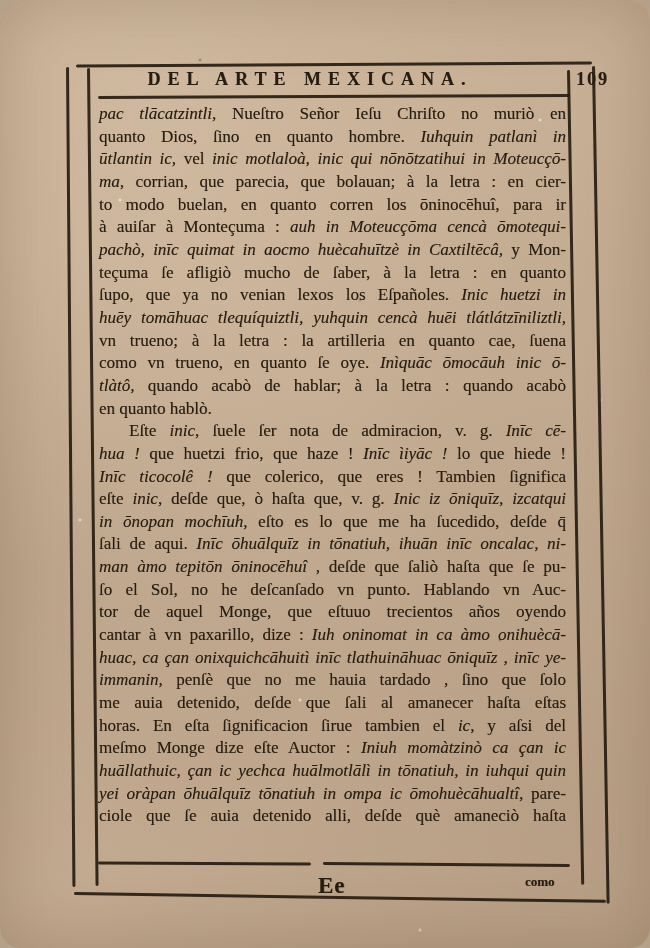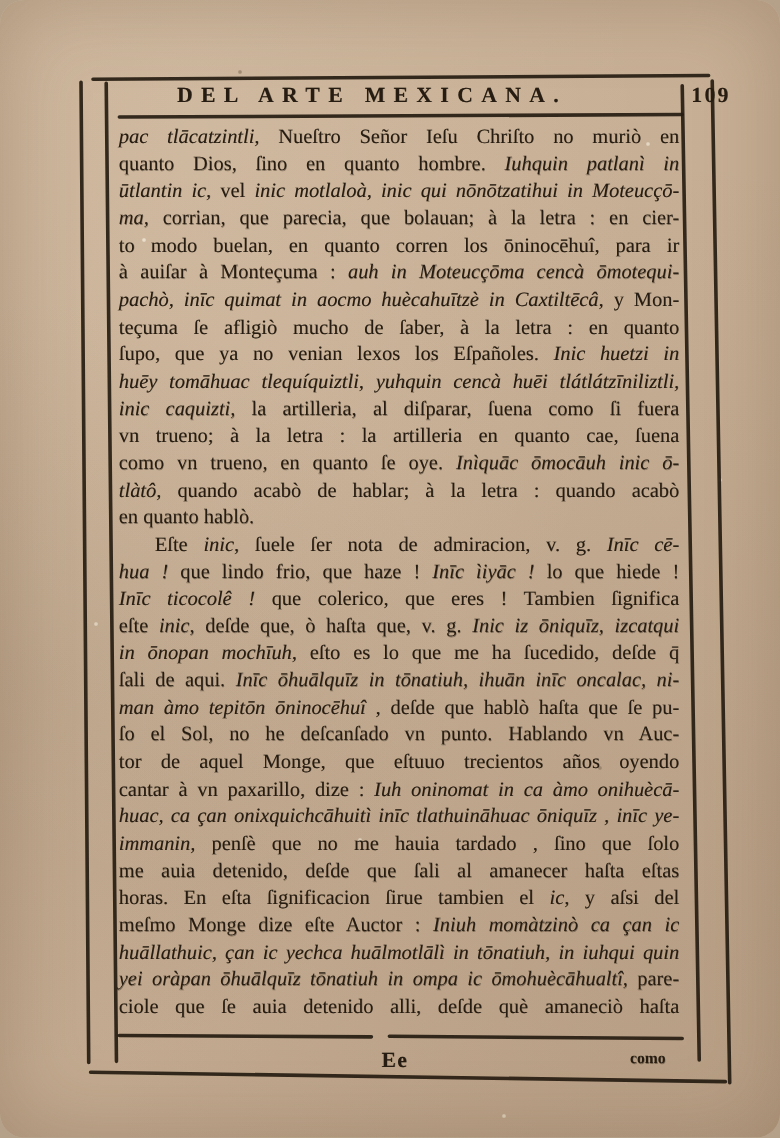--- a/index.html
+++ b/index.html
@@ -53,21 +53,21 @@
   .body{
     position:absolute;left:99px;top:103px;width:467px;
     font-size:17px;line-height:22.67px;
     text-shadow:.35px .35px 0 rgba(38,27,16,.4);
   }
   .line{height:22.67px;text-align:justify;text-align-last:justify;white-space:normal;}
   .line.end{text-align-last:left;}
   .line.indent{padding-left:30px;}
   .it{font-style:italic;}
   .sig{
-    position:absolute;left:318px;top:873px;font-size:18px;font-weight:700;
+    position:absolute;left:318px;top:873px;font-size:23px;font-weight:700;
     letter-spacing:1px;text-shadow:.4px .4px 0 rgba(38,27,16,.4);
   }
   .catchword{
     position:absolute;left:525px;top:874px;font-size:13px;font-weight:700;
     text-shadow:.4px .4px 0 rgba(38,27,16,.4);
   }
 </style>
 </head>
 <body>
 
@@ -91,32 +91,31 @@
       <div class="line"><span class="it">pac tlācatzintli, </span><span>Nueſtro Señor Ieſu Chriſto no muriò en</span></div>
       <div class="line"><span>quanto Dios, ſino en quanto hombre. </span><span class="it">Iuhquin patlanì in</span></div>
       <div class="line"><span class="it">ūtlantin ic, </span><span>vel </span><span class="it">inic motlaloà, inic qui nōnōtzatihui in Moteucçō-</span></div>
       <div class="line"><span class="it">ma, </span><span>corrian, que parecia, que bolauan; à la letra : en cier-</span></div>
       <div class="line"><span>to modo buelan, en quanto corren los ōninocēhuî, para ir</span></div>
       <div class="line"><span>à auiſar à Monteçuma : </span><span class="it">auh in Moteucçōma cencà ōmotequi-</span></div>
       <div class="line"><span class="it">pachò, inīc quimat in aocmo huècahuītzè in Caxtiltēcâ, </span><span>y Mon-</span></div>
       <div class="line"><span>teçuma ſe afligiò mucho de ſaber, à la letra : en quanto</span></div>
       <div class="line"><span>ſupo, que ya no venian lexos los Eſpañoles. </span><span class="it">Inic huetzi in</span></div>
       <div class="line"><span class="it">huēy tomāhuac tlequíquiztli, yuhquin cencà huēi tlátlátzīniliztli,</span></div>
-      <div class="line"><span class="it">inic caquizti, </span><span>la artilleria, al diſparar, ſuena como ſi fuera</span></div>
       <div class="line"><span>vn trueno; à la letra : la artilleria en quanto cae, ſuena</span></div>
       <div class="line"><span>como vn trueno, en quanto ſe oye. </span><span class="it">Inìquāc ōmocāuh inic ō-</span></div>
       <div class="line"><span class="it">tlàtô, </span><span>quando acabò de hablar; à la letra : quando acabò</span></div>
       <div class="line end"><span>en quanto hablò.</span></div>
       <div class="line indent"><span>Eſte </span><span class="it">inic</span><span>, ſuele ſer nota de admiracion, v. g. </span><span class="it">Inīc cē-</span></div>
-      <div class="line"><span class="it">hua ! </span><span>que lindo frio, que haze ! </span><span class="it">Inīc ìiyāc !</span><span> lo que hiede !</span></div>
+      <div class="line"><span class="it">hua ! </span><span>que huetzi frio, que haze ! </span><span class="it">Inīc ìiyāc !</span><span> lo que hiede !</span></div>
       <div class="line"><span class="it">Inīc ticocolê !</span><span> que colerico, que eres ! Tambien ſignifica</span></div>
       <div class="line"><span>eſte </span><span class="it">inic</span><span>, deſde que, ò haſta que, v. g. </span><span class="it">Inic iz ōniquīz, izcatqui</span></div>
       <div class="line"><span class="it">in ōnopan mochīuh, </span><span>eſto es lo que me ha ſucedido, deſde q̄</span></div>
       <div class="line"><span>ſali de aqui. </span><span class="it">Inīc ōhuālquīz in tōnatiuh, ihuān inīc oncalac, ni-</span></div>
-      <div class="line"><span class="it">man àmo tepitōn ōninocēhuî , </span><span>deſde que hablò haſta que ſe pu-</span></div>
+      <div class="line"><span class="it">man àmo tepitōn ōninocēhuî , </span><span>deſde que ſaliò haſta que ſe pu-</span></div>
       <div class="line"><span>ſo el Sol, no he deſcanſado vn punto. Hablando vn Auc-</span></div>
       <div class="line"><span>tor de aquel Monge, que eſtuuo trecientos años oyendo</span></div>
       <div class="line"><span>cantar à vn paxarillo, dize : </span><span class="it">Iuh oninomat in ca àmo onihuècā-</span></div>
       <div class="line"><span class="it">huac, ca çan onixquichcāhuitì inīc tlathuināhuac ōniquīz , inīc ye-</span></div>
       <div class="line"><span class="it">immanin, </span><span>penſè que no me hauia tardado , ſino que ſolo</span></div>
       <div class="line"><span>me auia detenido, deſde que ſali al amanecer haſta eſtas</span></div>
       <div class="line"><span>horas. En eſta ſignificacion ſirue tambien el </span><span class="it">ic</span><span>, y aſsi del</span></div>
       <div class="line"><span>meſmo Monge dize eſte Auctor : </span><span class="it">Iniuh momàtzinò ca çan ic</span></div>
       <div class="line"><span class="it">huāllathuic, çan ic yechca huālmotlālì in tōnatiuh, in iuhqui quin</span></div>
       <div class="line"><span class="it">yei oràpan ōhuālquīz tōnatiuh in ompa ic ōmohuècāhualtî, </span><span>pare-</span></div>

